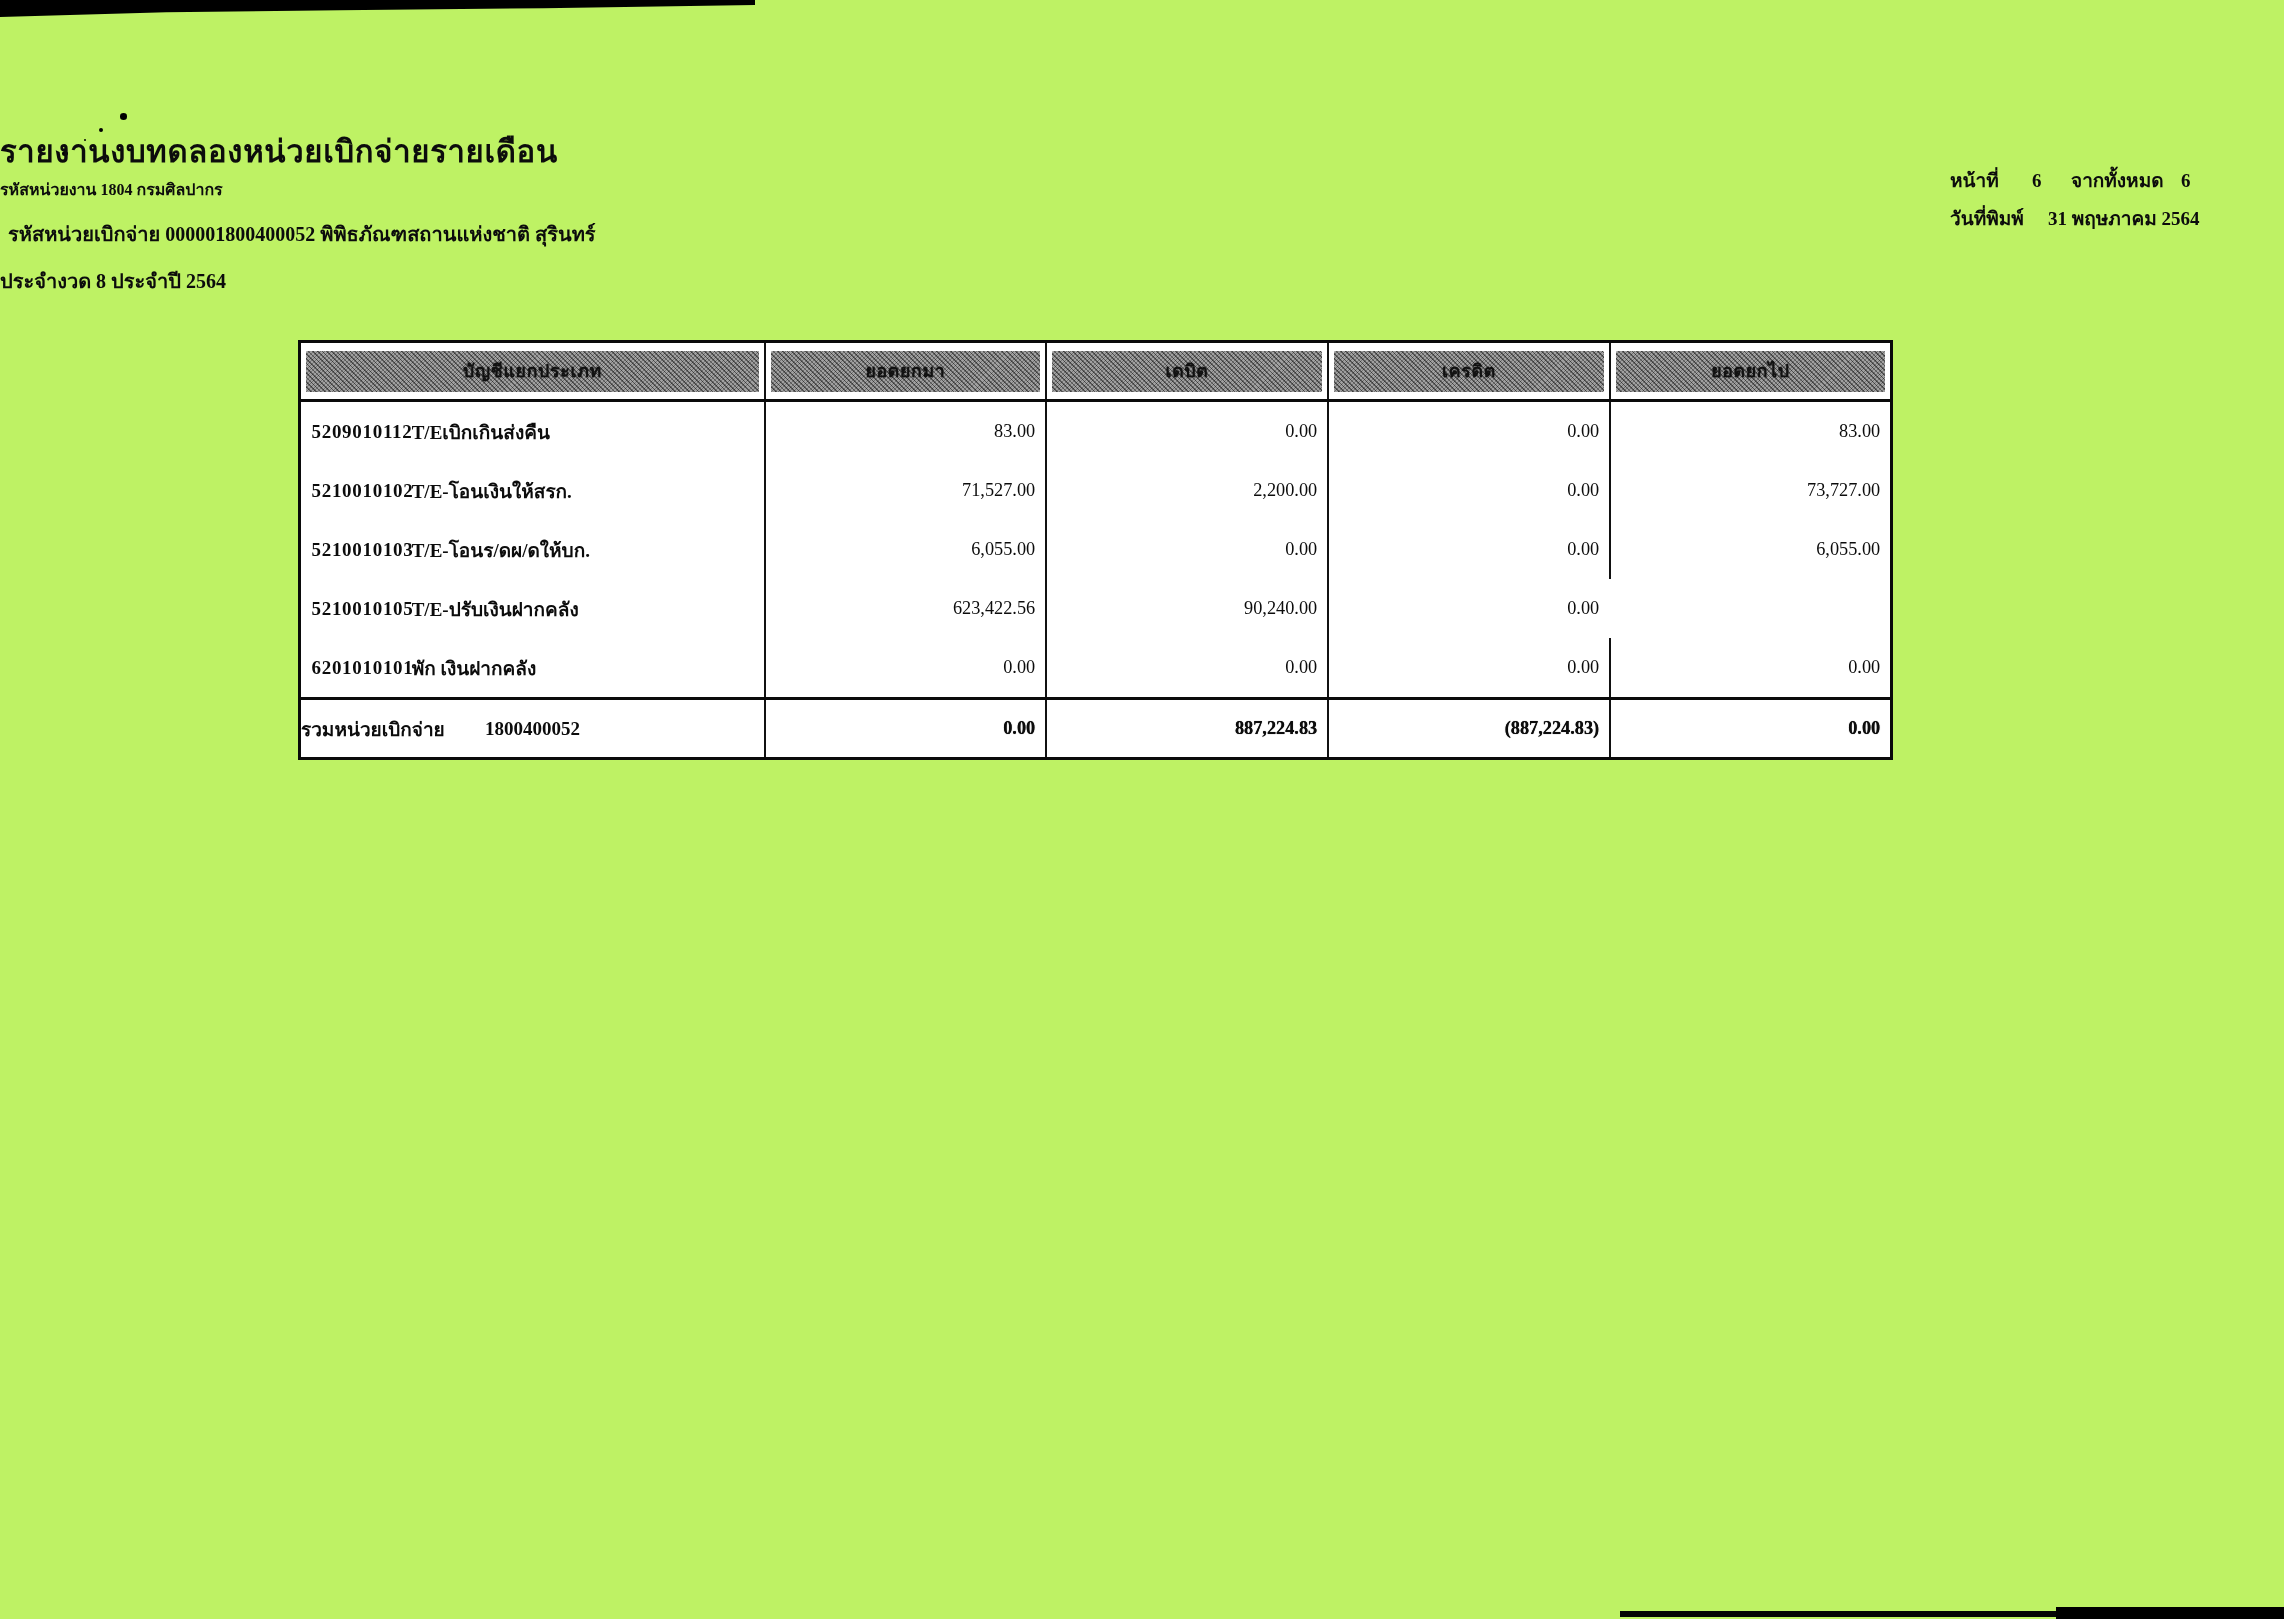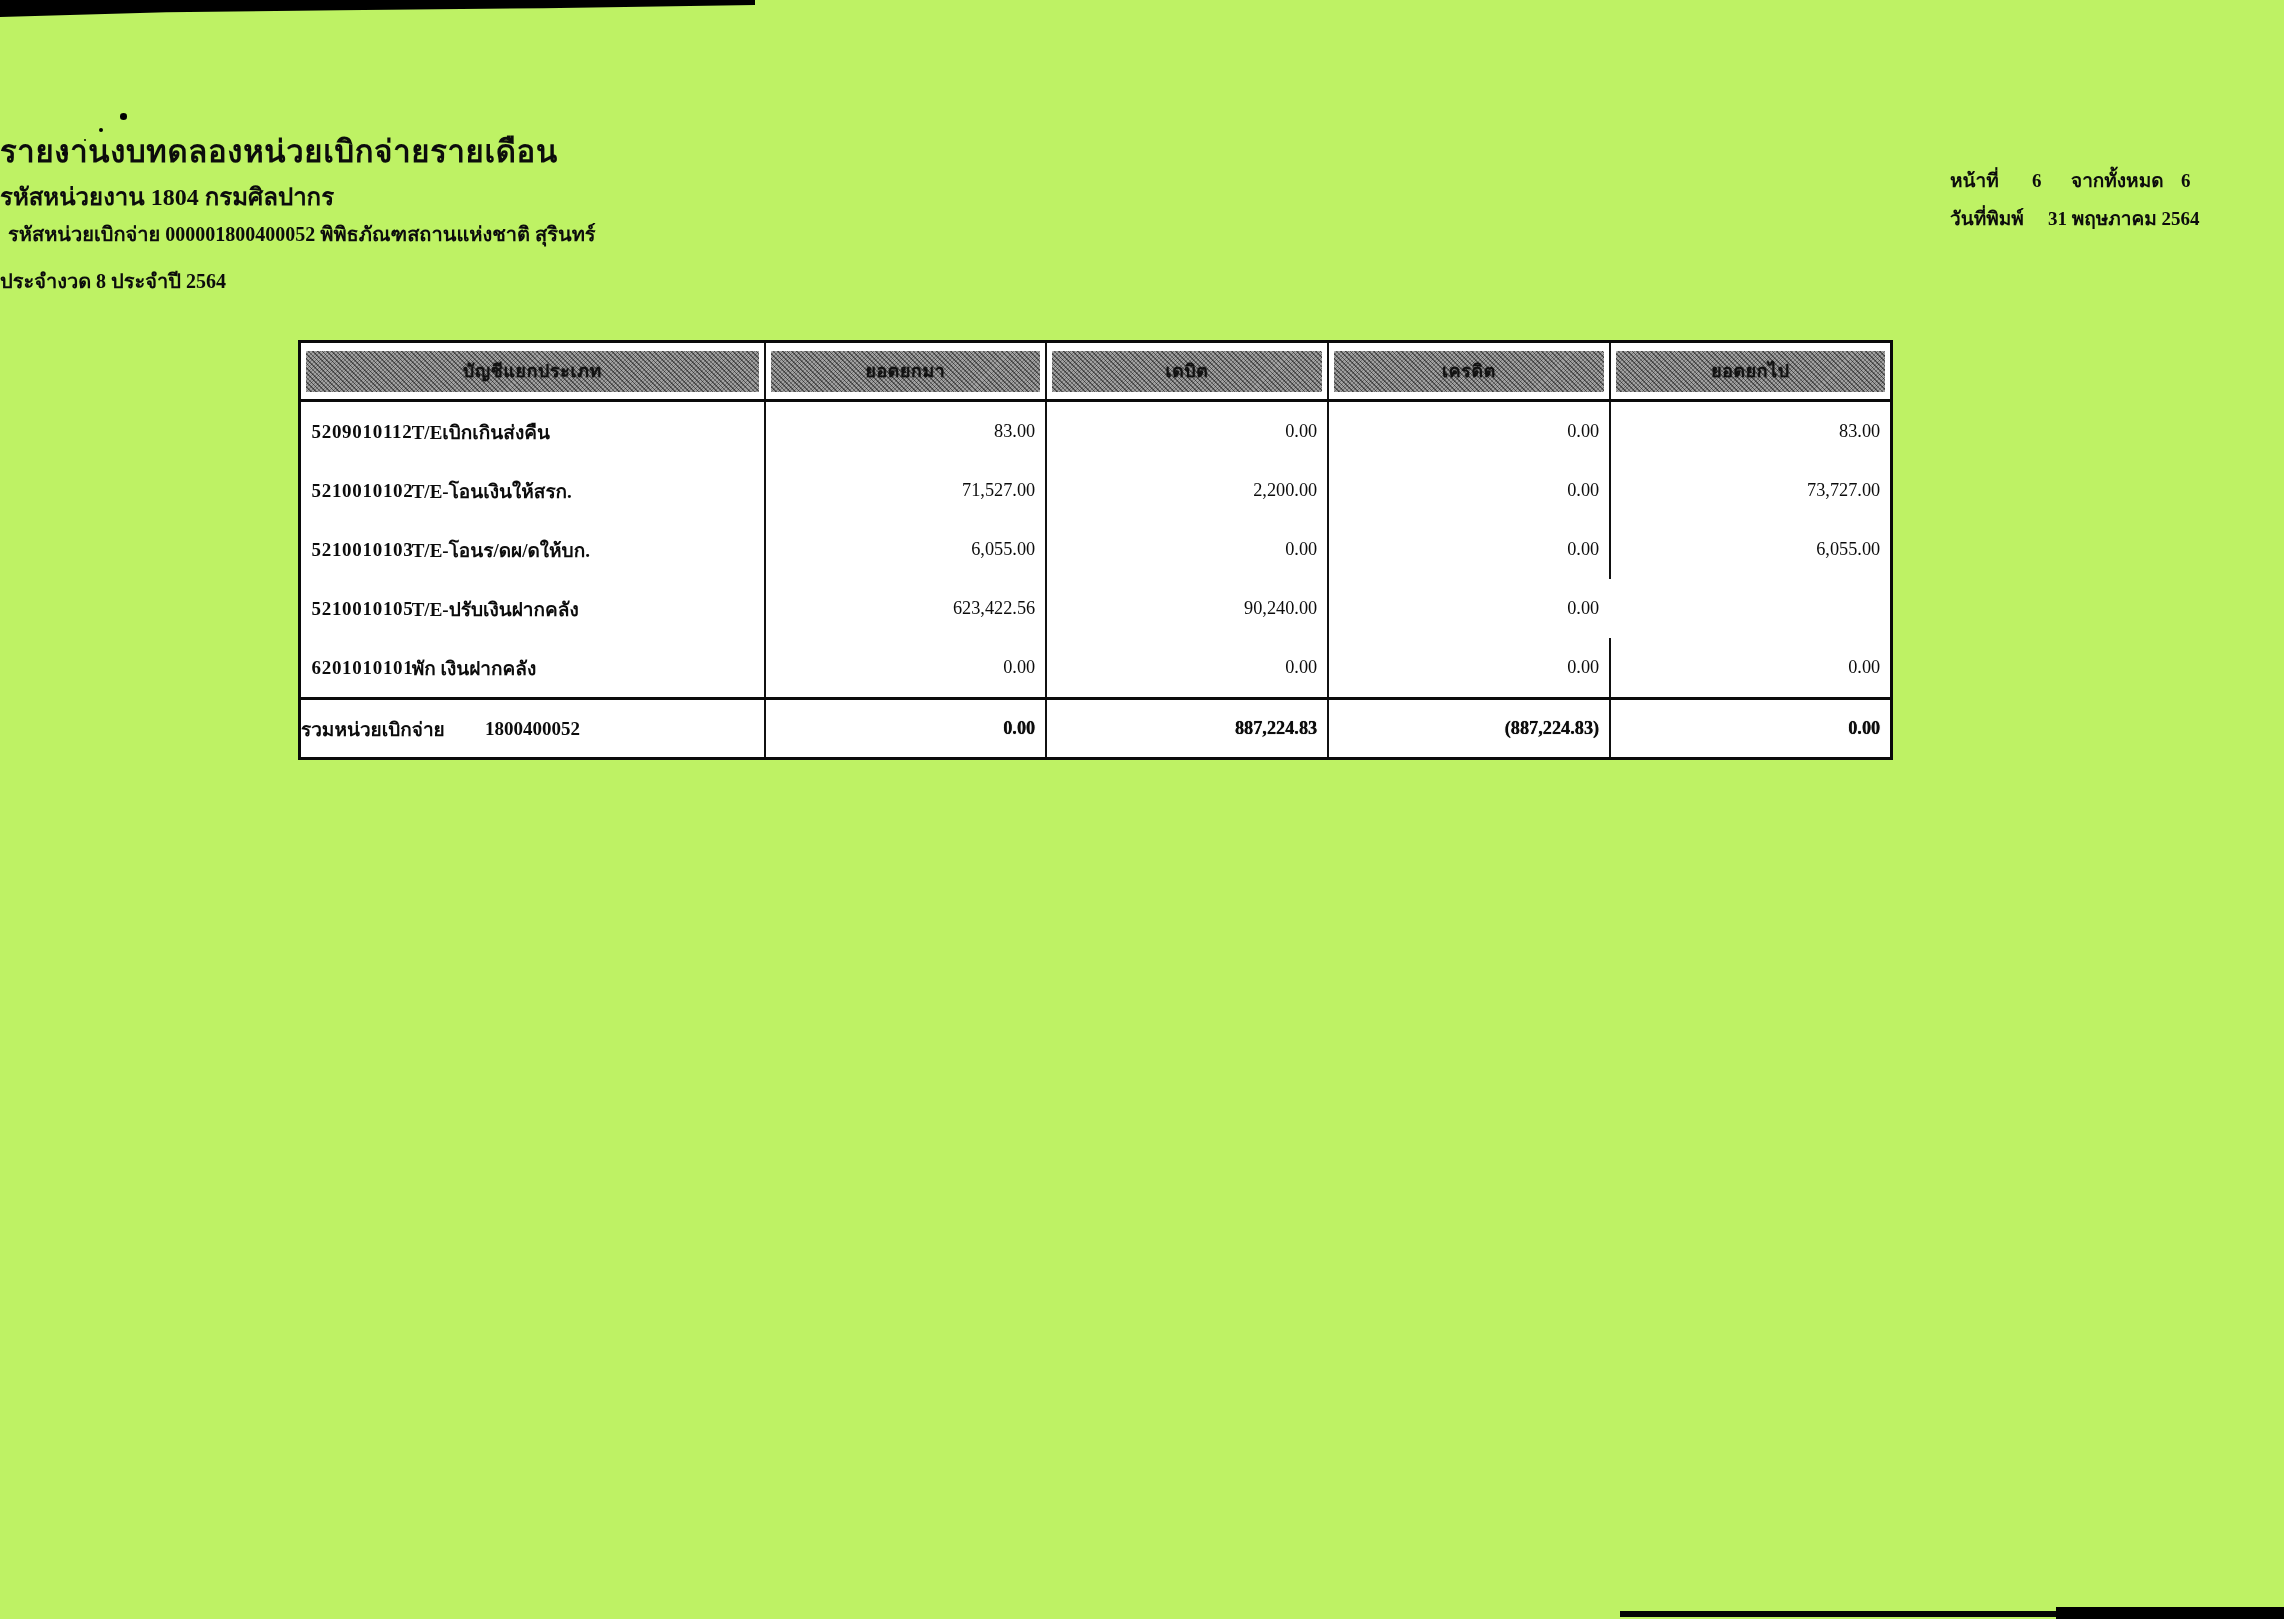--- a/index.html
+++ b/index.html
@@ -13,21 +13,21 @@
   }
   
   .scan-streak-top{
     position:absolute;left:0;top:0;width:755px;height:17px;background:#000;
     clip-path:polygon(0 0,100% 0,100% 30%,72% 48%,45% 60%,22% 72%,0 100%);
   }
   .speck{position:absolute;background:#000;border-radius:50%;}
   .scan-bar-bottom-thin{position:absolute;left:1620px;top:1611px;width:664px;height:5.9px;background:#050505;}
   .scan-bar-bottom-thick{position:absolute;left:2056px;top:1607px;width:228px;height:11.8px;background:#000;}
   .title-main{position:absolute;left:0;top:126px;width:100%;font-size:31px;font-weight:700;letter-spacing:0.7px;}
-  .title-sub1{position:absolute;left:0;top:177px;width:100%;font-size:24px;font-weight:700;}
+  .title-sub1{position:absolute;left:0;top:177px;width:100%;font-size:16px;font-weight:700;}
   .title-sub2{position:absolute;left:8px;top:218px;width:100%;font-size:20px;font-weight:700;}
   .title-sub3{position:absolute;left:0;top:265px;width:100%;font-size:20px;font-weight:700;}
   
   .pageinfo{position:absolute;left:1950px;top:123px;font-size:19px;font-weight:700;white-space:nowrap;margin-top:42px;}
   .pageinfo .r{display:flex;align-items:baseline;height:38px;}
   .pi-l1a{width:82px;display:inline-block;}
   .pi-l1b{width:39px;display:inline-block;}
   .pi-l1c{width:110px;display:inline-block;}
   .pi-l2a{width:98px;display:inline-block;}
   

